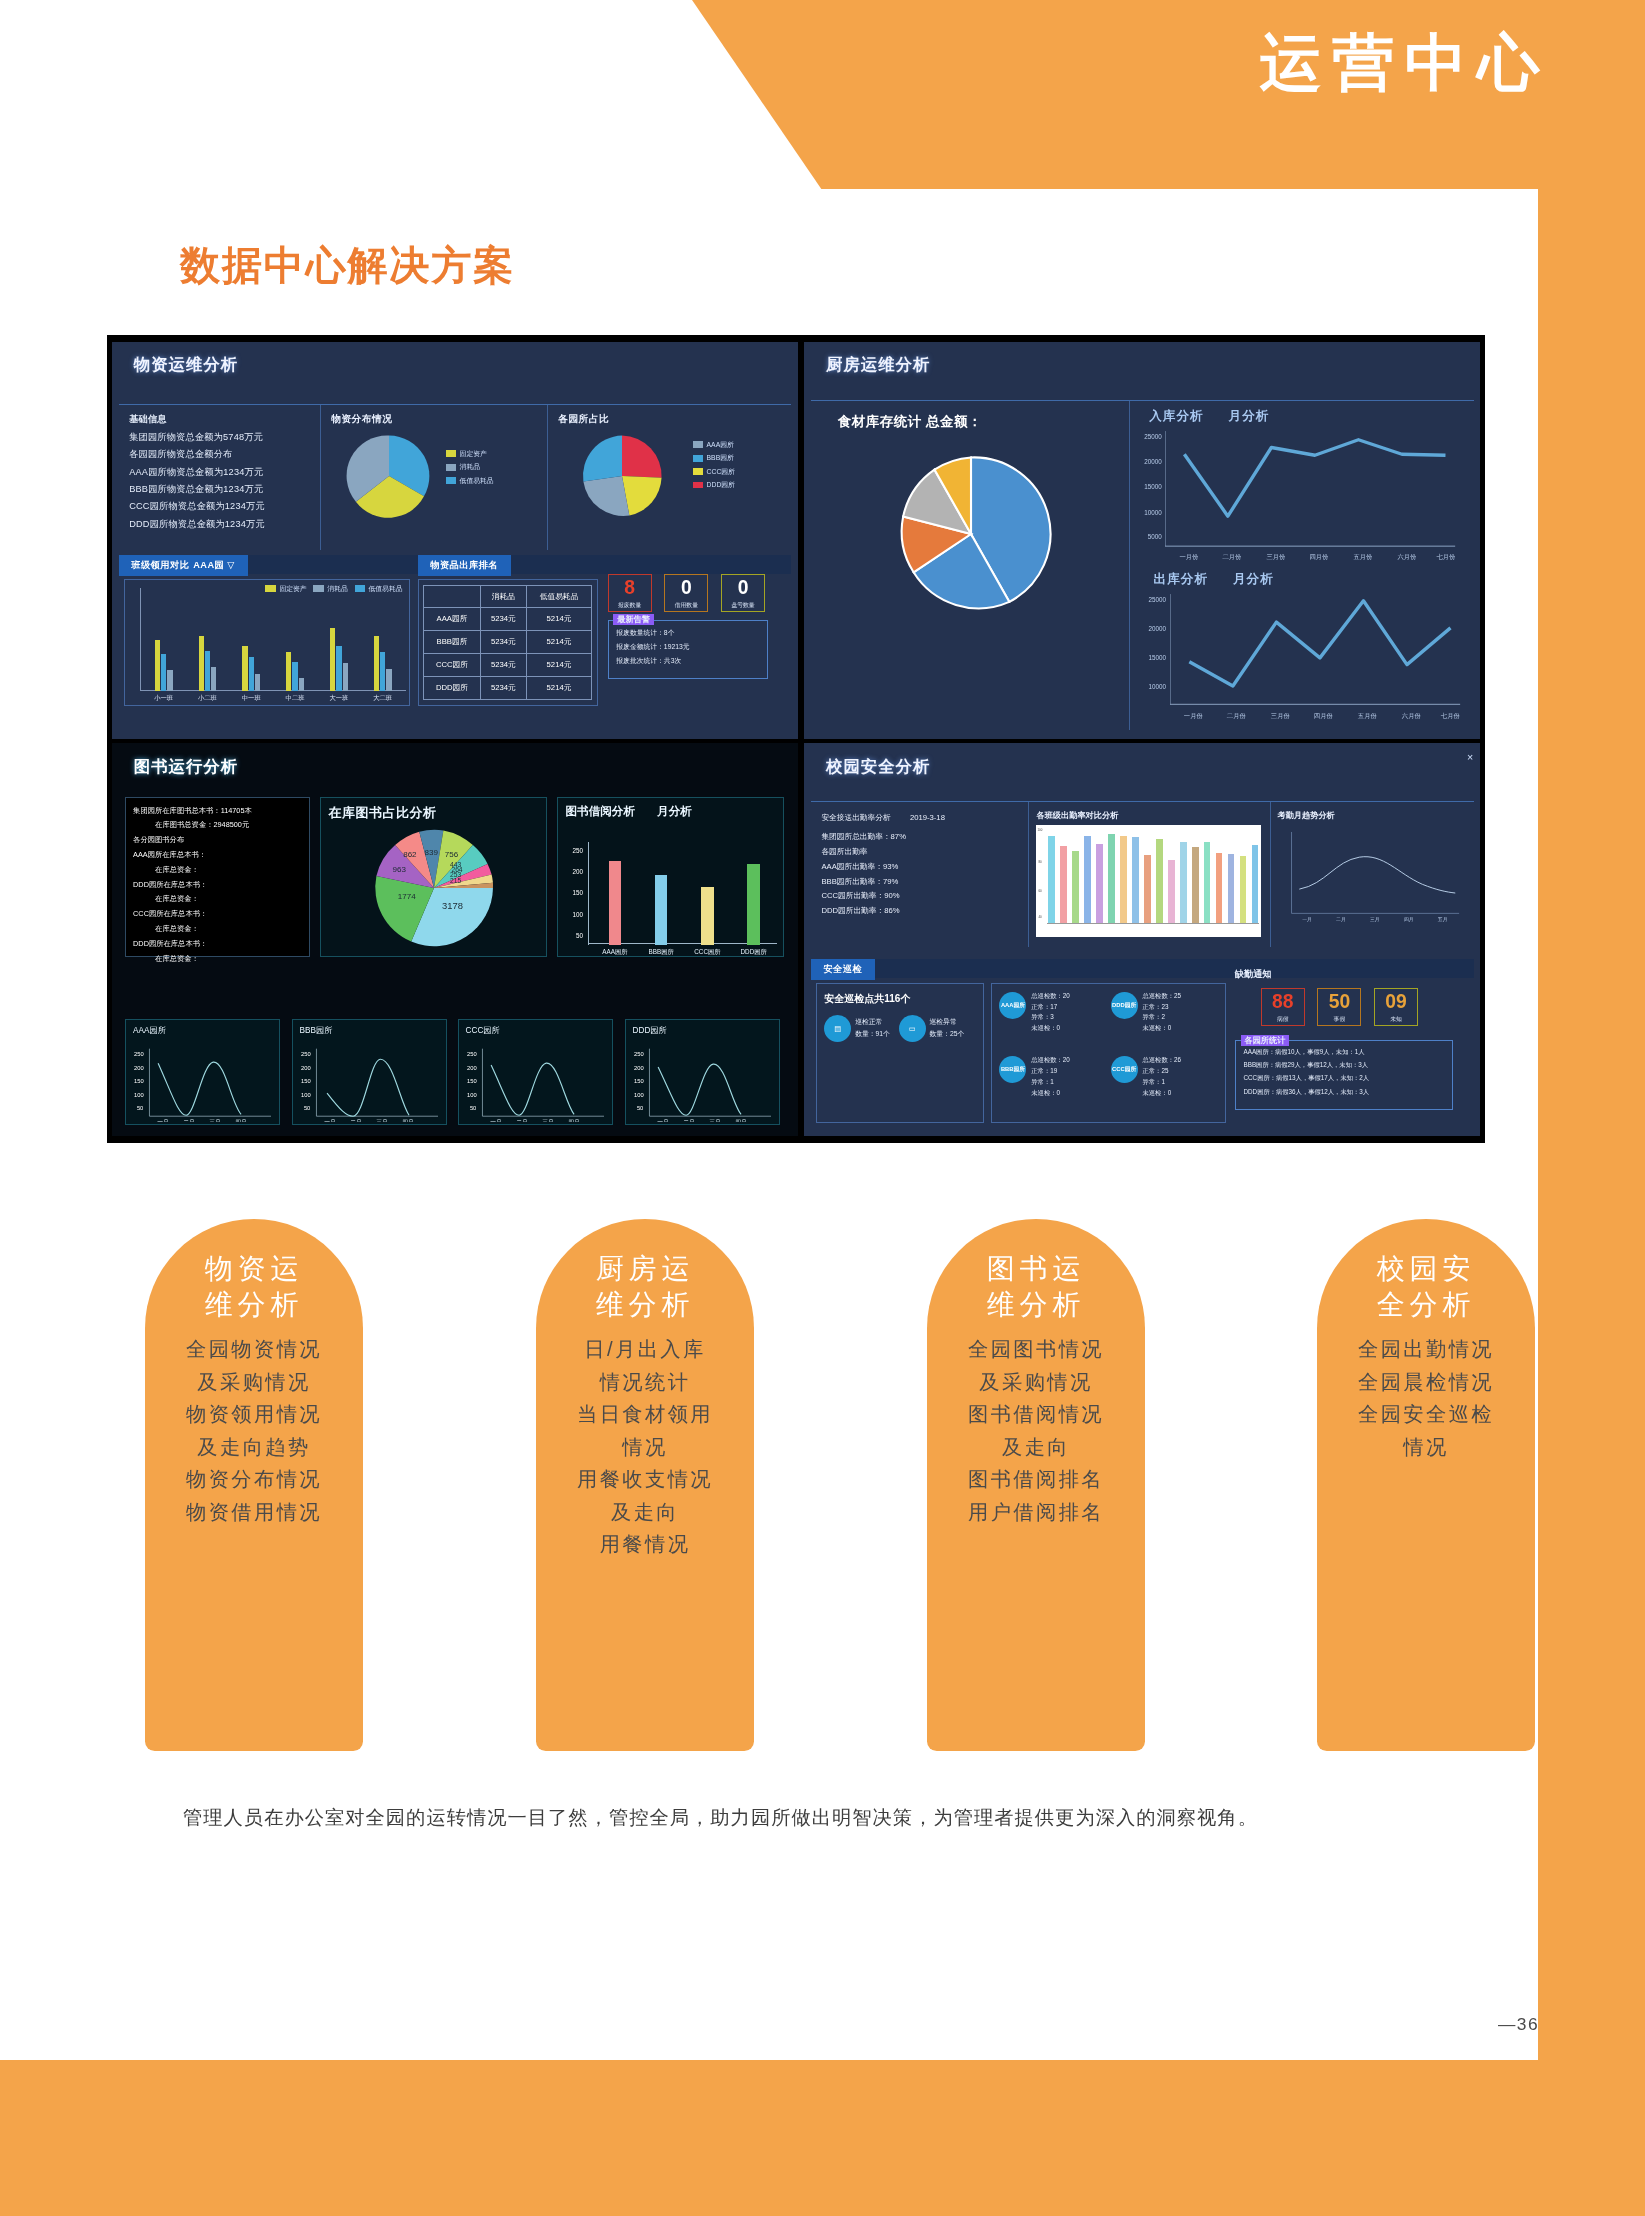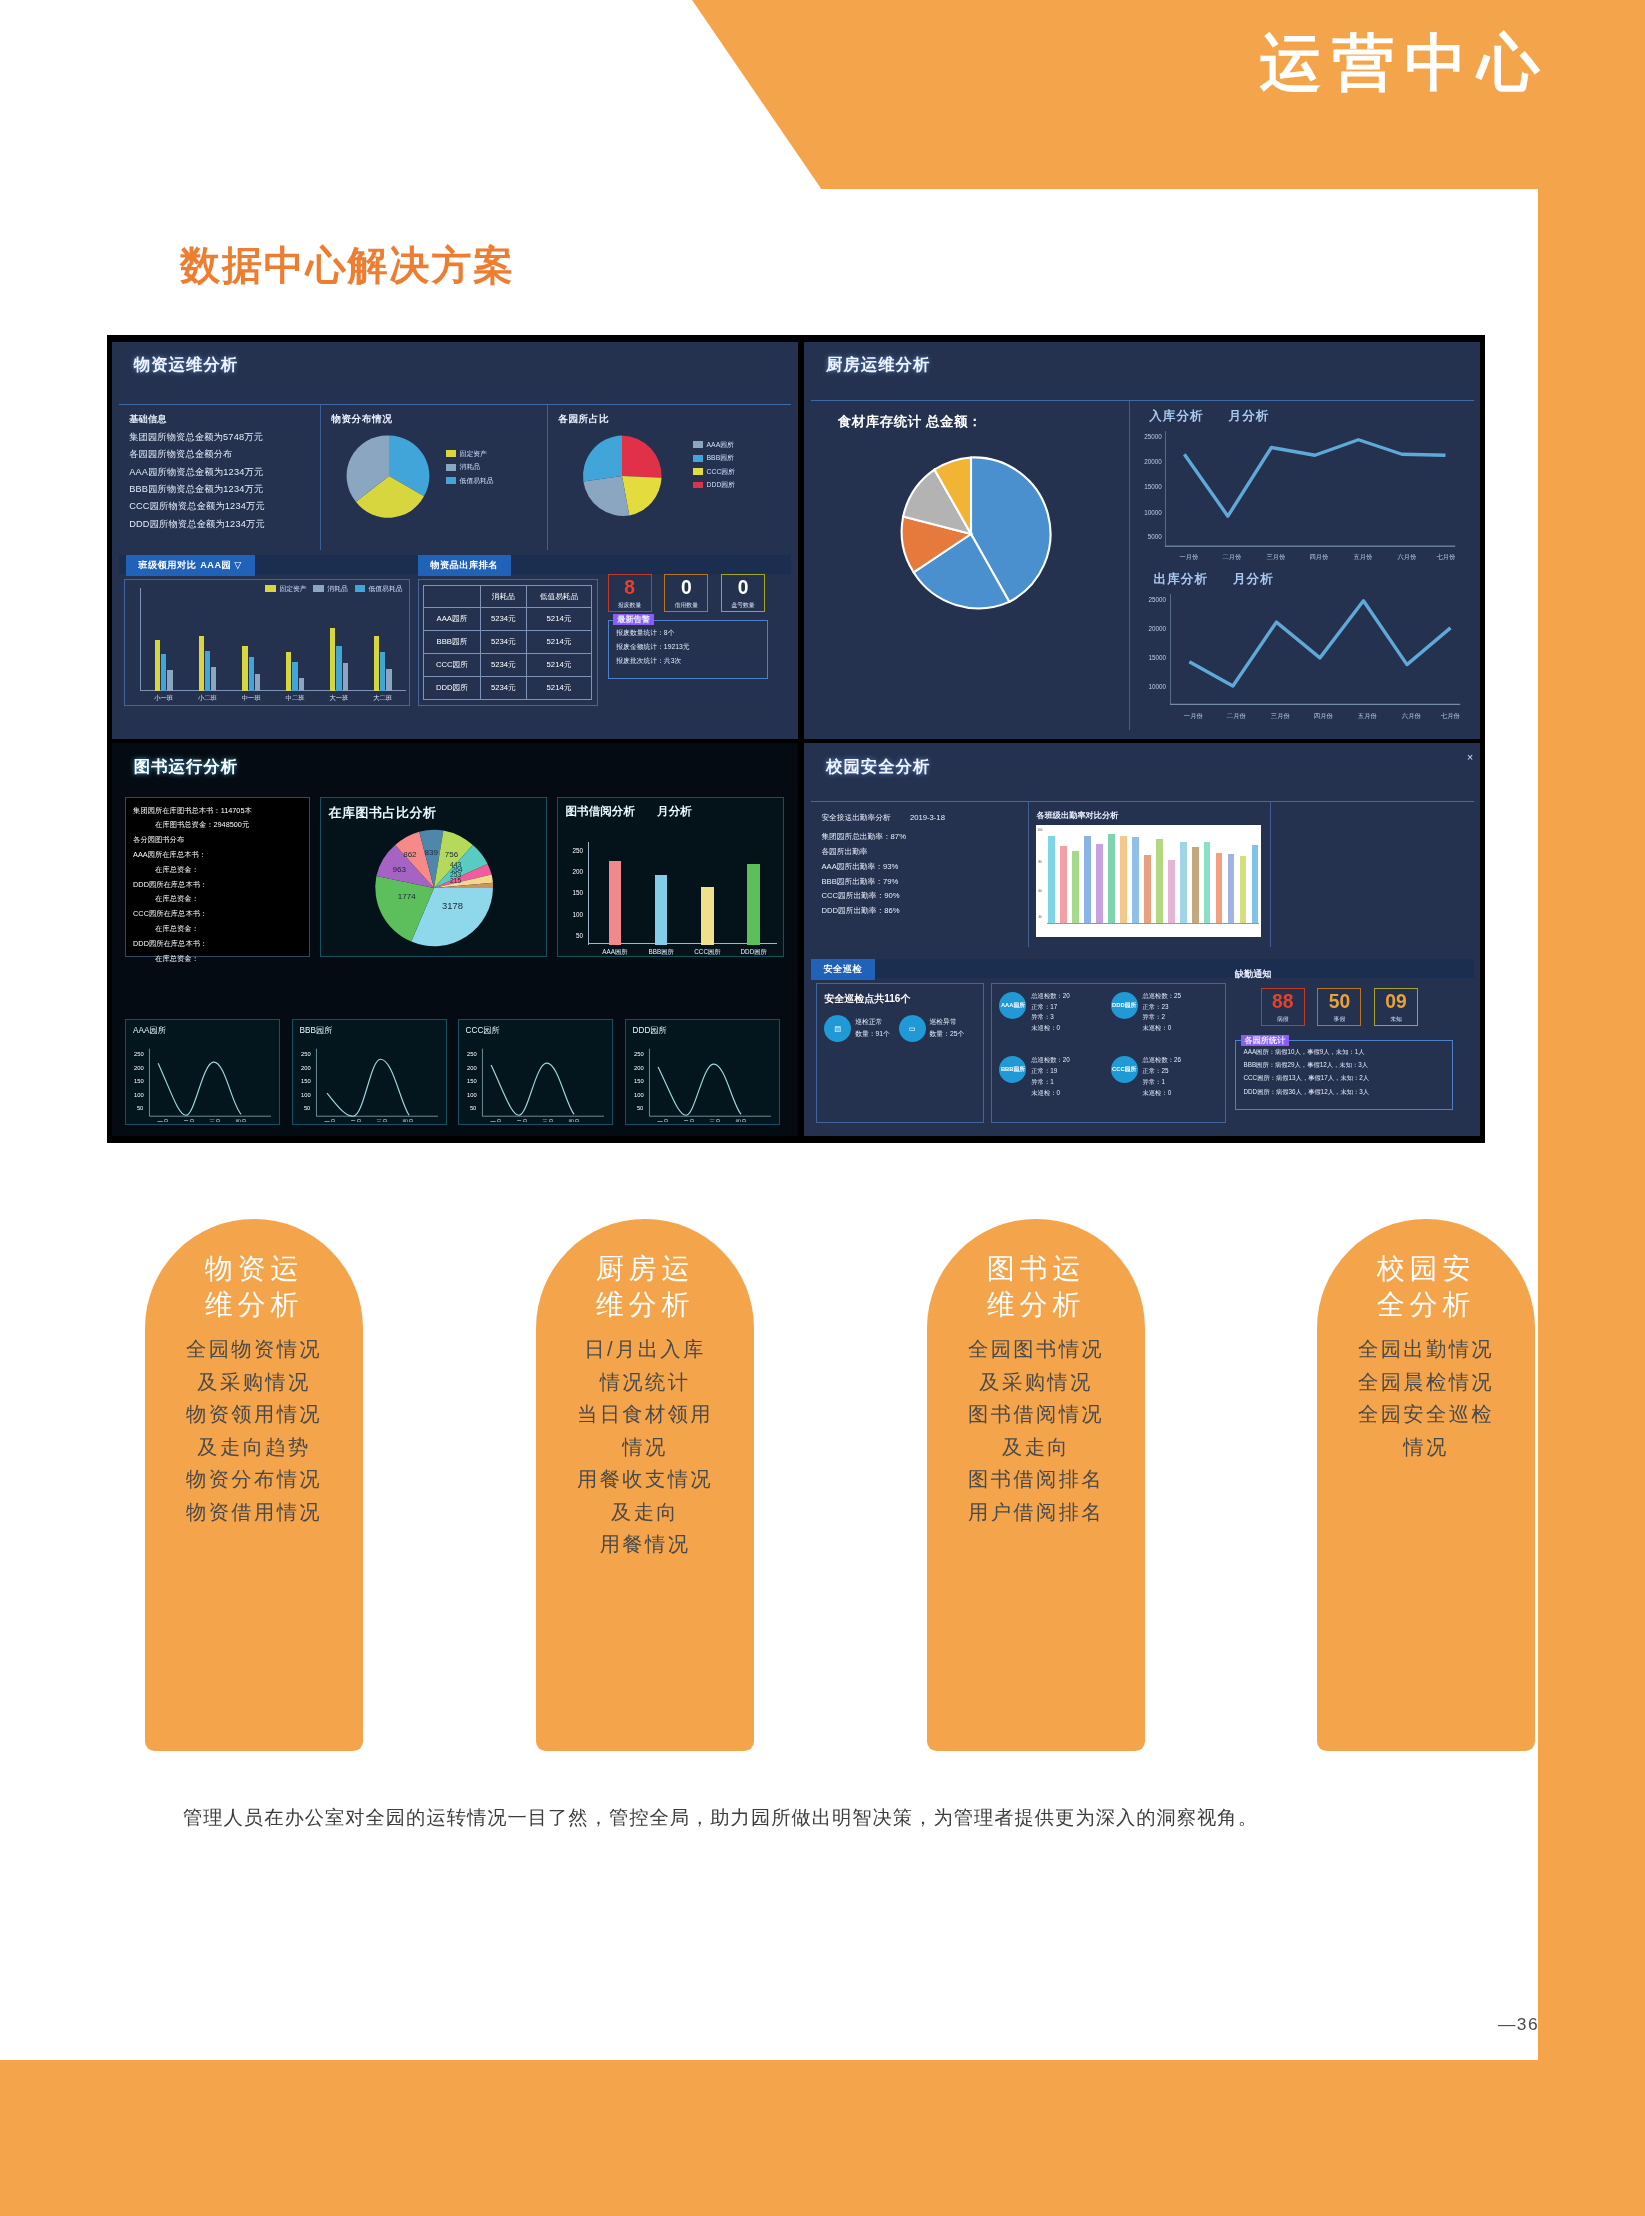--- a/index.html
+++ b/index.html
@@ -204,21 +204,21 @@
               <i class="sw" style="background:#e03148"></i>
               <span>DDD园所</span>
             </div>
         </div>
       </div>
     </div>
 
     <div class="tl-row2">
 
       <div class="tab-bar" style="position:absolute;left:0;top:0;width:672px;"></div>
-      <div style="position:absolute;left:7px;top:0;">
+      <div style="position:absolute;left:0;top:0;">
         <span class="tab-label" style="padding-right:3.9px">班级领用对比</span><span class="tab-label" style="padding-left:0"><span>AAA园</span> <span>▽</span></span>
       </div>
       <div style="position:absolute;left:299px;top:0;">
         <span class="tab-label">物资品出库排名</span>
       </div>
 
       <div class="box-outline barchart" style="position:absolute;left:5.8px;top:24px;width:286px;height:127px;">
         <div class="legend" style="left:140px;top:3.9px;display:flex;gap:6.8px;">
           <div>
               <i class="sw" style="background:#d7d63e"></i>
@@ -578,20 +578,33 @@
               <div style="width:6.8px;height:84%;background:#7fc4e8"></div>
           </div>
           <div style="position:absolute;left:1px;top:3.9px;font-size:2.9px;color:#444">100</div>
           <div style="position:absolute;left:1.9px;top:35px;font-size:2.9px;color:#444">80</div>
           <div style="position:absolute;left:1.9px;top:64px;font-size:2.9px;color:#444">60</div>
           <div style="position:absolute;left:1.9px;top:90px;font-size:2.9px;color:#444">40</div>
           <div style="position:absolute;left:10.6px;right:2.9px;bottom:12.6px;height:0.5px;background:#999"></div>
         </div>
       </div>
 
+      <div style="position:absolute;left:459px;top:0;width:203px;height:145px;padding:7.7px;">
+        <div style="font-size:8.2px;color:#eaf1ff;font-weight:bold;">考勤月趋势分析</div>
+        <svg width="187" height="102" viewBox="0 0 386 210" style="margin-top:6.8px">
+          <line x1="30" y1="10" x2="30" y2="178" stroke="#6f88ad" stroke-width="1.5"></line>
+          <line x1="30" y1="178" x2="376" y2="178" stroke="#6f88ad" stroke-width="1.5"></line>
+          <path d="M46 128 C100 118 120 70 170 62 C220 54 250 96 300 118 C330 130 350 134 368 136" fill="none" stroke="#b9cfe8" stroke-width="2"></path>
+          <text x="52" y="194" font-size="10" fill="#b9cdea">一月</text>
+            <text x="122" y="194" font-size="10" fill="#b9cdea">二月</text>
+          <text x="192" y="194" font-size="10" fill="#b9cdea">三月</text>
+            <text x="262" y="194" font-size="10" fill="#b9cdea">四月</text>
+          <text x="332" y="194" font-size="10" fill="#b9cdea">五月</text>
+        </svg>
+      </div>
     </div>
 
     <div style="position:absolute;left:6.8px;top:216px;width:663px;height:178px;">
       <div class="tab-bar" style="position:absolute;left:0;top:0;width:663px;"></div>
       <div style="position:absolute;left:0;top:0;">
         <span class="tab-label">安全巡检</span>
       </div>
 
       <div class="box-outline" style="position:absolute;left:4.8px;top:24px;width:168px;height:140px;padding:7.7px;">
         <div style="font-size:10px;color:#ffffff;font-weight:bold;margin-bottom:9.7px;">安全巡检点共116个</div>

